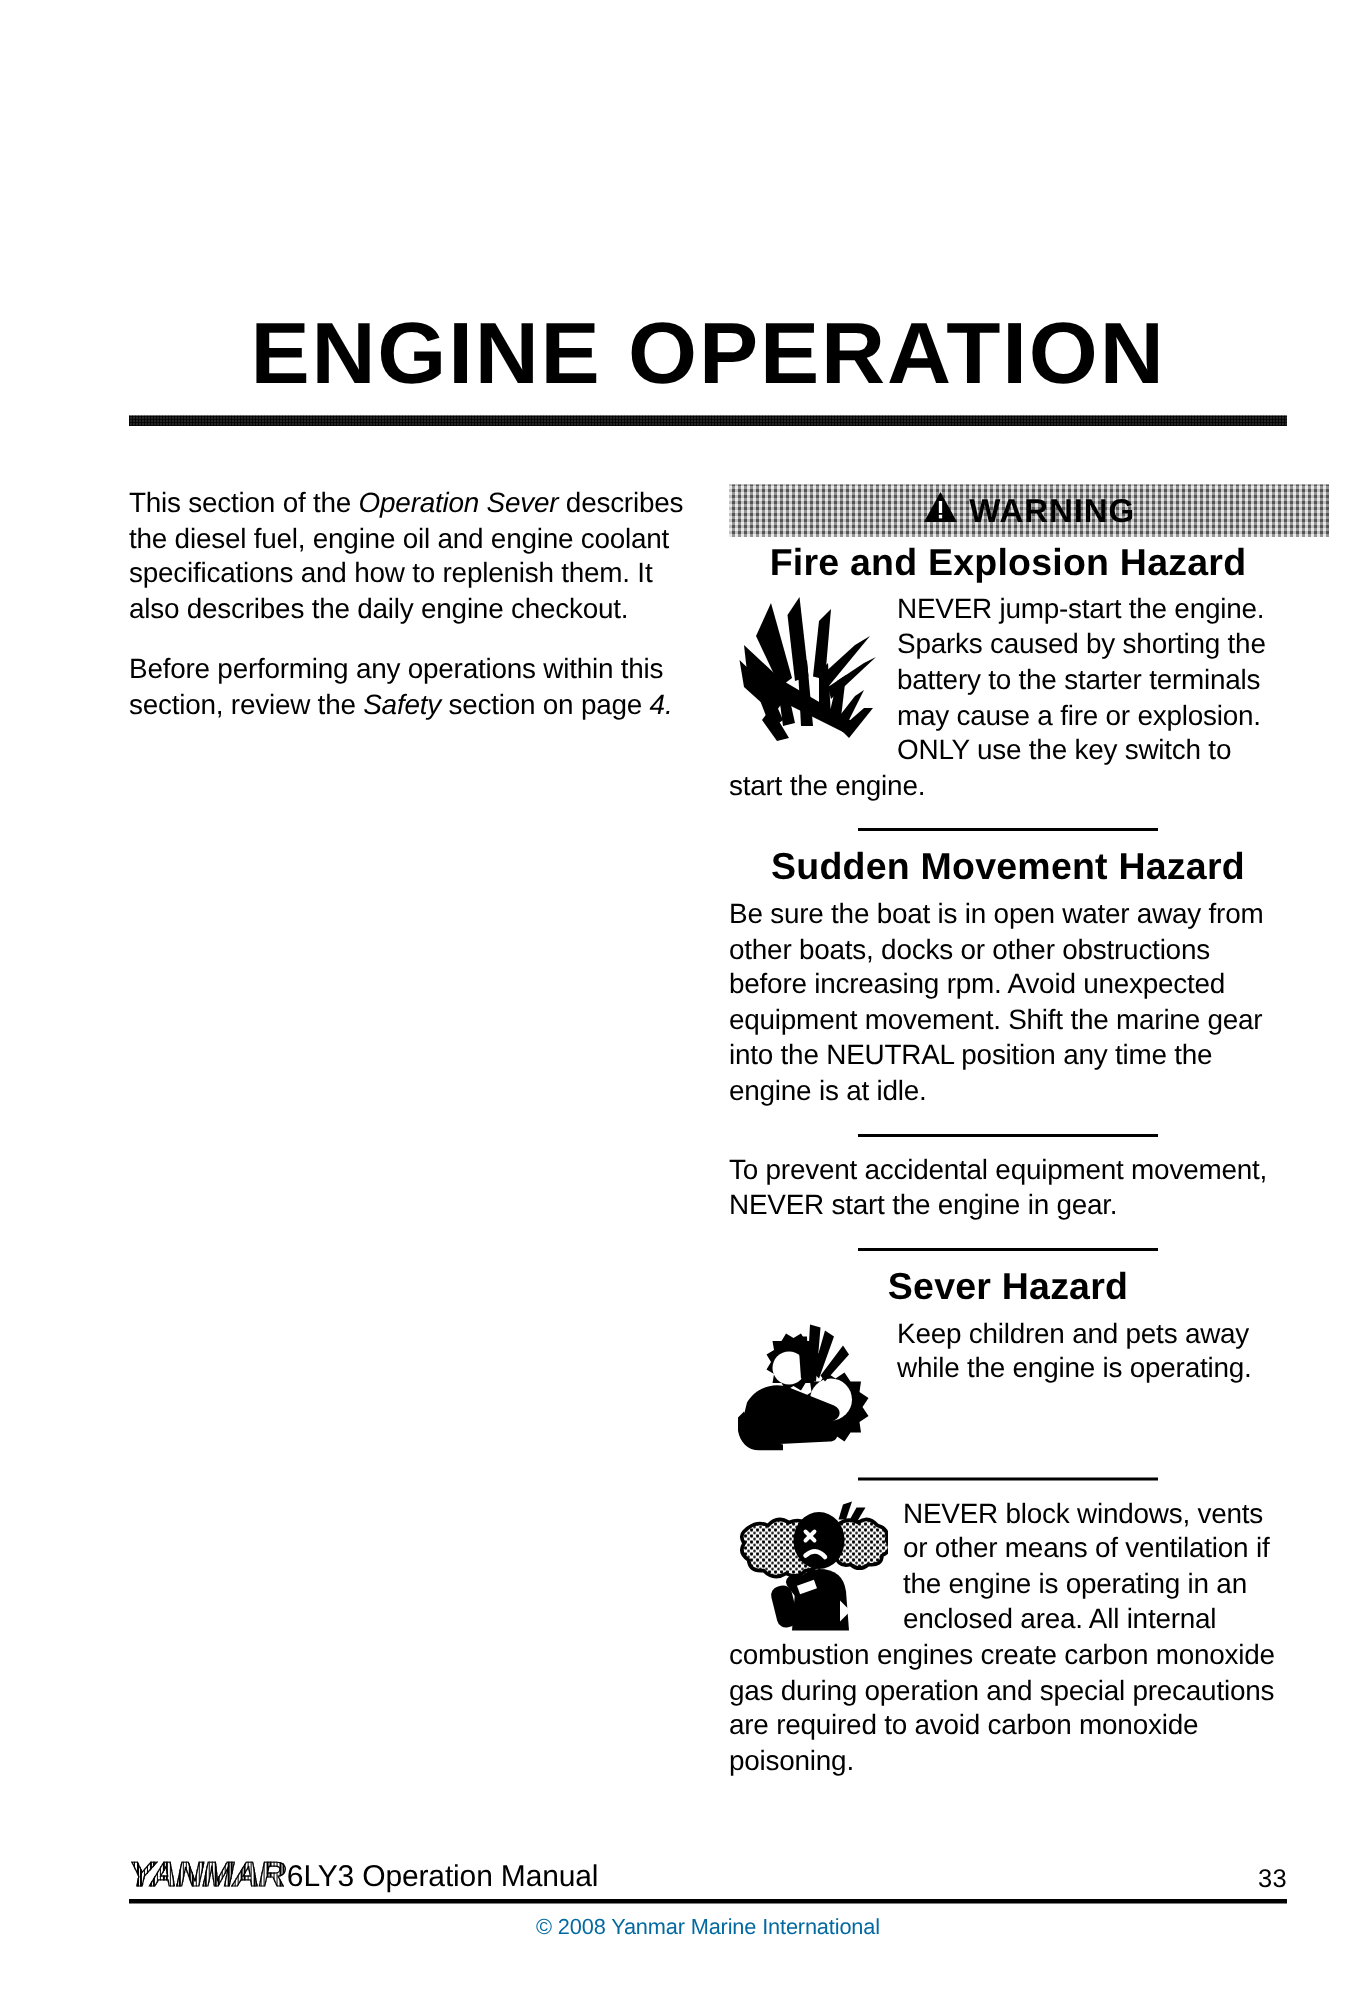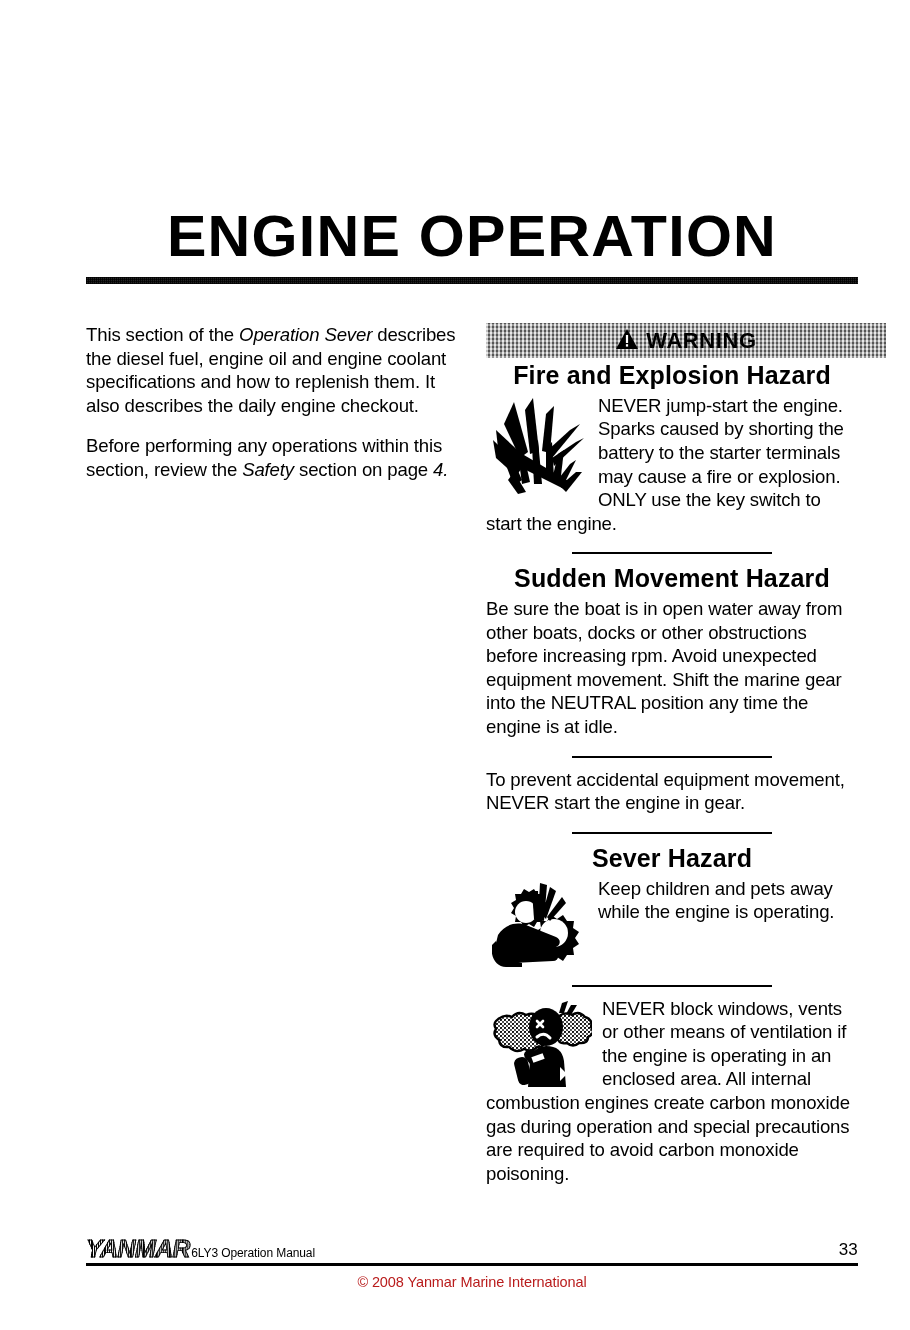--- a/index.html
+++ b/index.html
@@ -172,39 +172,39 @@
     color: #000;
     background-image:
       repeating-linear-gradient(90deg, #ffffff 0px, #ffffff 1px, #000000 1px, #000000 2px),
       repeating-linear-gradient(0deg, #ffffff 0px, #ffffff 1px, #000000 1px, #000000 2px);
     -webkit-background-clip: text;
     background-clip: text;
     -webkit-text-fill-color: transparent;
     -webkit-text-stroke: 0.8px #000;
   }
   .footer-manual {
-    font-size: 12px;
+    font-size: 20px;
     letter-spacing: -0.1px;
   }
   .footer-page {
     font-size: 17px;
     letter-spacing: 0.2px;
   }
   .footer-rule {
     height: 3px;
     background: #000;
     width: 772px;
     margin-top: 1px;
   }
   .footer-copy {
     text-align: center;
     font-size: 14.5px;
     margin-top: 8px;
     letter-spacing: -0.1px;
-    color: #b91c1c;
+    color: #0369a1;
   }
 </style>
 </head>
 <body>
 
 <div class="page">
 
   <div class="title-block">
     <div class="page-title">ENGINE OPERATION</div>
     <div class="title-rule"></div>

